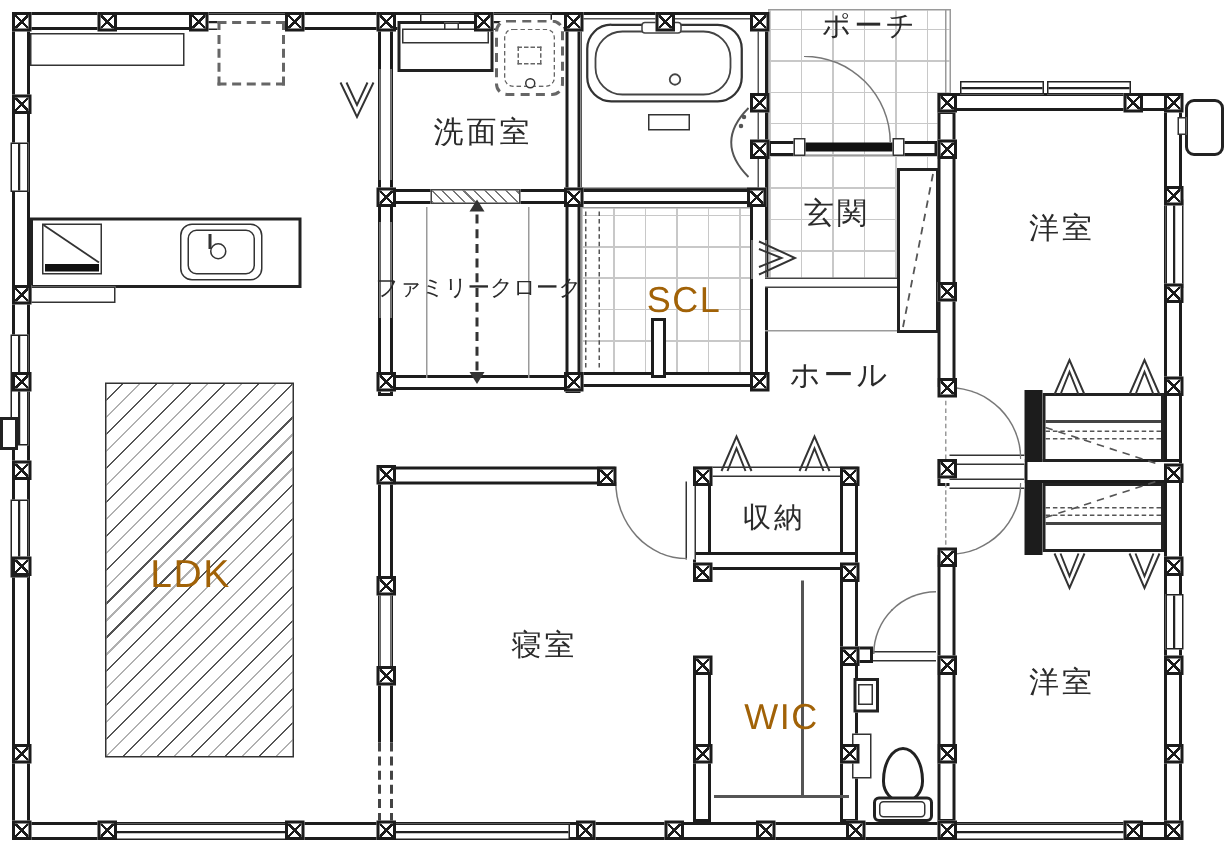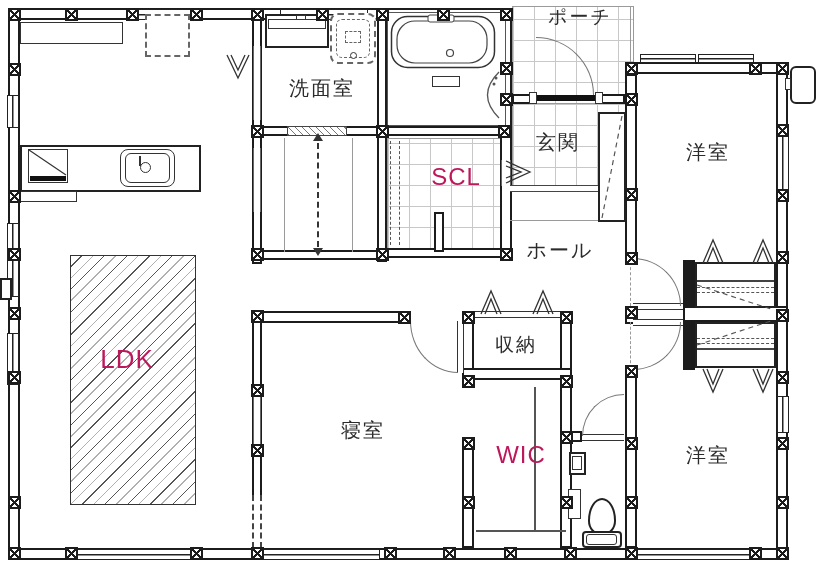--- a/index.html
+++ b/index.html
@@ -18,21 +18,21 @@
   .tiles{position:absolute;border:1px solid #9a9a9a;
       background:repeating-linear-gradient(0deg,#c8c8c8 0 1px,transparent 1px 21px),
                  repeating-linear-gradient(90deg,#c8c8c8 0 1px,transparent 1px 21px),#fff;}
   .hatch{position:absolute;border:1.5px solid #333;box-sizing:border-box;
       background:repeating-linear-gradient(135deg,transparent 0 7px,#555 7px 8px,transparent 8px 15px,#b0b0b0 15px 16px),#fff;}
   .hatchsm{position:absolute;border:1px solid #444;box-sizing:border-box;
       background:repeating-linear-gradient(45deg,#777 0 1px,transparent 1px 5px),#fff;}
   .arc{position:absolute;box-sizing:border-box;border:0 solid #777;}
   .lbl{position:absolute;transform:translate(-50%,-50%);color:#2b2b2b;font-size:20px;
        letter-spacing:2px;white-space:nowrap;}
-  .lbl.en{color:#be185d;letter-spacing:1px;font-size:24px;}
+  .lbl.en{color:#a16207;letter-spacing:1px;font-size:24px;margin-top:24px;}
   .lbl.sm{font-size:15px;letter-spacing:0;}
   .step{position:absolute;background:#fff;border-top:1.5px solid #444;border-bottom:1.5px solid #444;box-sizing:border-box;}
   .thin{position:absolute;background:#9a9a9a;}
   .leafh{position:absolute;height:7px;border-top:1.5px solid #333;border-bottom:1.5px solid #333;box-sizing:border-box;background:#fff;}
   .leafv{position:absolute;width:7px;border-left:1.5px solid #333;border-right:1.5px solid #333;box-sizing:border-box;background:#fff;}
   .opening{position:absolute;background:#fff;border-left:1px solid #666;border-right:1px solid #666;box-sizing:border-box;}
   .doordash{position:absolute;background:#fff;border-left:2px dashed #444;border-right:2px dashed #444;box-sizing:border-box;}
   .dashv{position:absolute;border-left:1.5px dashed #555;}
   .dashv2{position:absolute;border-left:2px dashed #333;}
   .dline{position:absolute;border-top:1.5px dashed #555;}
@@ -298,20 +298,21 @@
   <div class="p" style="left:560px;top:311px;"></div>
   <div class="p" style="left:560px;top:375px;"></div>
   <div class="p" style="left:560px;top:431px;"></div>
   <div class="p" style="left:560px;top:496px;"></div>
 
   <div class="lbl" style="left:580px;top:17px;font-size:19px;">ポーチ</div>
   <div class="lbl" style="left:322px;top:88px;">洗面室</div>
   <div class="lbl" style="left:558px;top:142px;">玄関</div>
   <div class="lbl" style="left:708px;top:152px;">洋室</div>
   <div class="lbl en" style="left:456px;top:177px;">SCL</div>
+  <div class="lbl sm" style="left:319px;top:192px;">ファミリークローク</div>
   <div class="lbl" style="left:560px;top:250px;">ホール</div>
   <div class="lbl en" style="left:127px;top:359px;font-size:26px;">LDK</div>
   <div class="lbl" style="left:516px;top:345px;font-size:19px;">収納</div>
   <div class="lbl" style="left:363px;top:430px;">寝室</div>
   <div class="lbl en" style="left:521px;top:455px;">WIC</div>
   <div class="lbl" style="left:708px;top:455px;">洋室</div>
 
 </div>
 
 </body></html>

